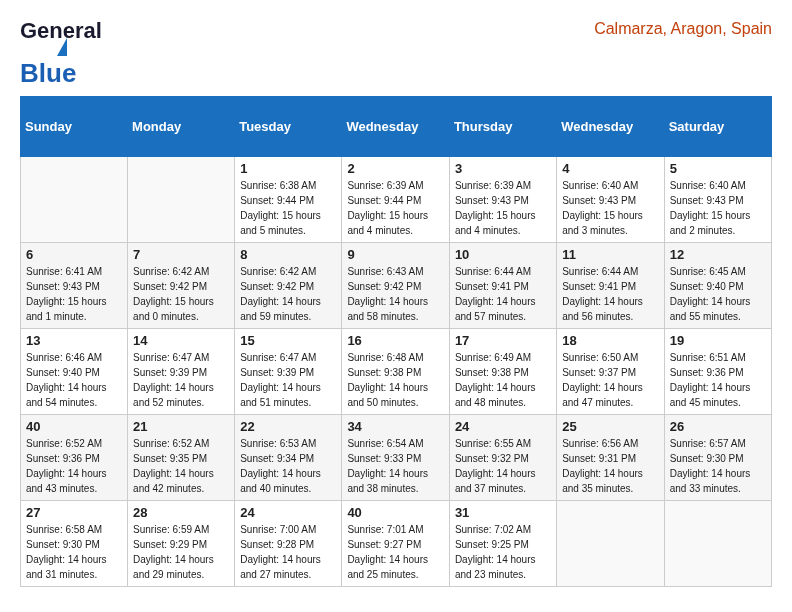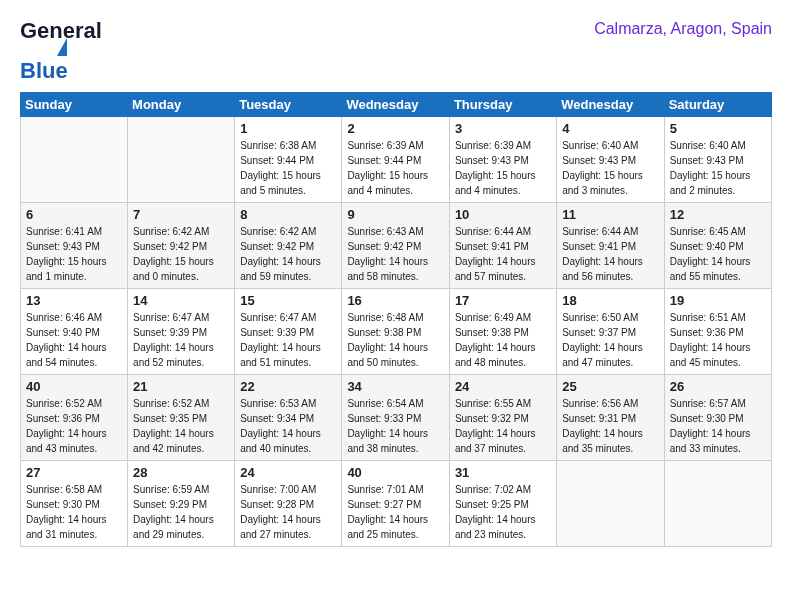--- a/index.html
+++ b/index.html
@@ -16,54 +16,54 @@
       align-items: flex-start;
       margin-bottom: 10px;
     }
     .logo-general {
       font-size: 22px;
       font-weight: bold;
       color: #1a1a2e;
       line-height: 1;
     }
     .logo-blue {
-      font-size: 22px;
+      font-size: 26px;
       font-weight: bold;
       color: #1a5fb4;
       line-height: 1;
     }
     .logo-line {
       display: flex;
       align-items: center;
       flex-direction: column;
     }
     .title-block {
       text-align: right;
     }
     .month-title {
       font-size: 36px;
       font-weight: bold;
       color: #1a1a2e;
       line-height: 1.1;
     }
     .location-title {
       font-size: 16px;
-      color: #6d28d9;
+      color: #c2410c;
     }
     .calendar {
       width: 100%;
       border-collapse: collapse;
       border: 1px solid #ccc;
     }
     .calendar th {
       background-color: #1a6fbe;
       color: #fff;
       font-size: 13px;
       font-weight: bold;
-      padding: 4px 4px;
+      padding: 22px 4px;
       text-align: left;
       border: 1px solid #1a6fbe;
     }
     .calendar td {
       vertical-align: top;
       font-size: 10.5px;
       color: #222;
       padding: 4px 5px;
       border: 1px solid #ccc;
       width: 108px;

